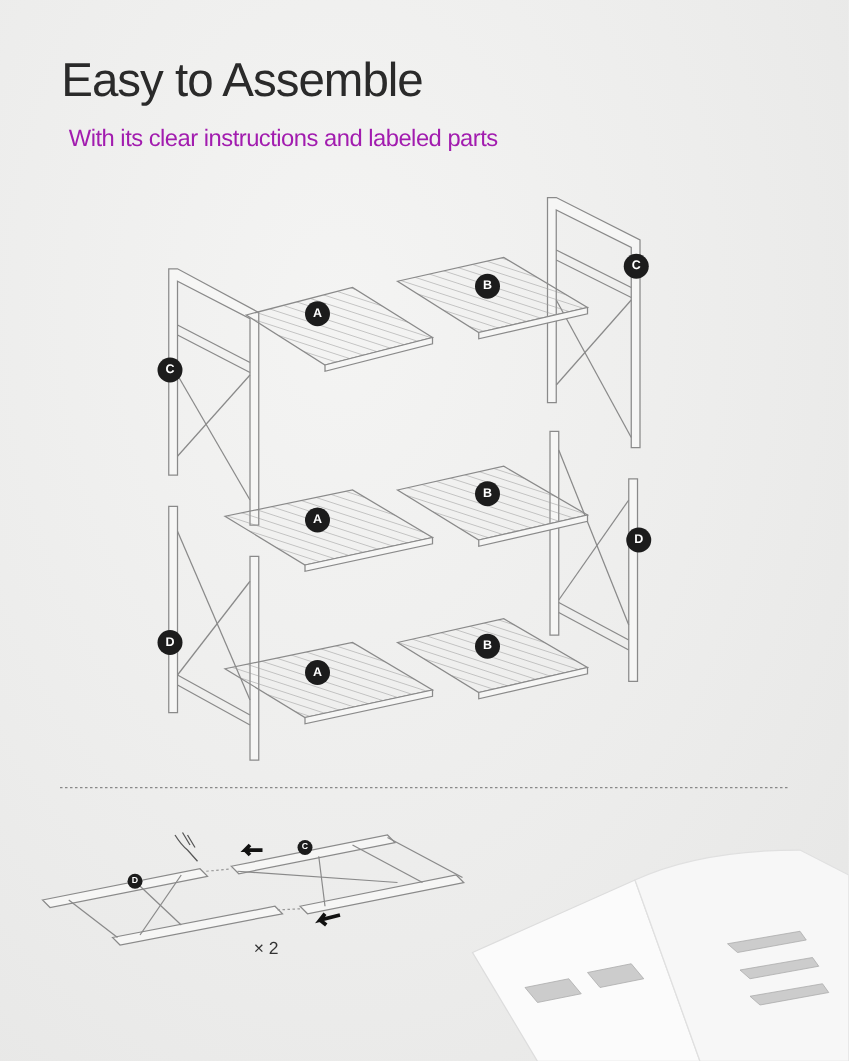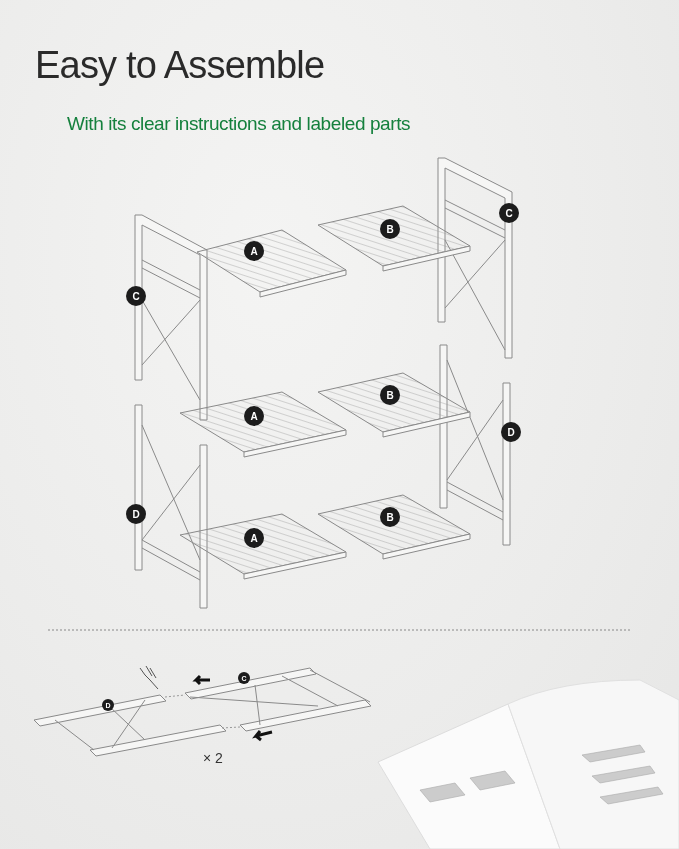--- a/index.html
+++ b/index.html
@@ -1,19 +1,19 @@
 <!DOCTYPE html>
 <html><head>
 <meta charset="utf-8">
 <style>
   html,body{margin:0;padding:0;}
   body{width:679px;height:849px;overflow:hidden;background:#eeeeed;font-family:"Liberation Sans",sans-serif;position:relative;}
   .bg{position:absolute;inset:0;background:radial-gradient(ellipse at 40% 30%,#f4f4f3 0%,#ececeb 60%,#e6e6e5 100%);}
-  .title{position:absolute;left:35px;top:44px;font-size:38px;font-weight:400;color:#2a2a2a;letter-spacing:-0.8px;margin:0;}
-  .subtitle{position:absolute;left:51px;top:97px;font-size:19px;color:#15803d;letter-spacing:-0.4px;margin:16px;font-weight:300;}
+  .title{position:absolute;left:49px;top:44px;font-size:38px;font-weight:400;color:#2a2a2a;letter-spacing:-0.8px;margin:0;}
+  .subtitle{position:absolute;left:51px;top:97px;font-size:19px;color:#a21caf;letter-spacing:-0.4px;margin:4px;font-weight:300;}
   svg{position:absolute;left:0;top:0;}
   .lbl{font-family:"Liberation Sans",sans-serif;font-weight:700;font-size:10px;fill:#fff;text-anchor:middle;dominant-baseline:central;}
   .x2{position:absolute;left:203px;top:750px;font-size:14px;color:#333;}
 </style>
 </head>
 <body>
 
 <div class="bg"></div>
 
 <h1 class="title">Easy to Assemble</h1>

